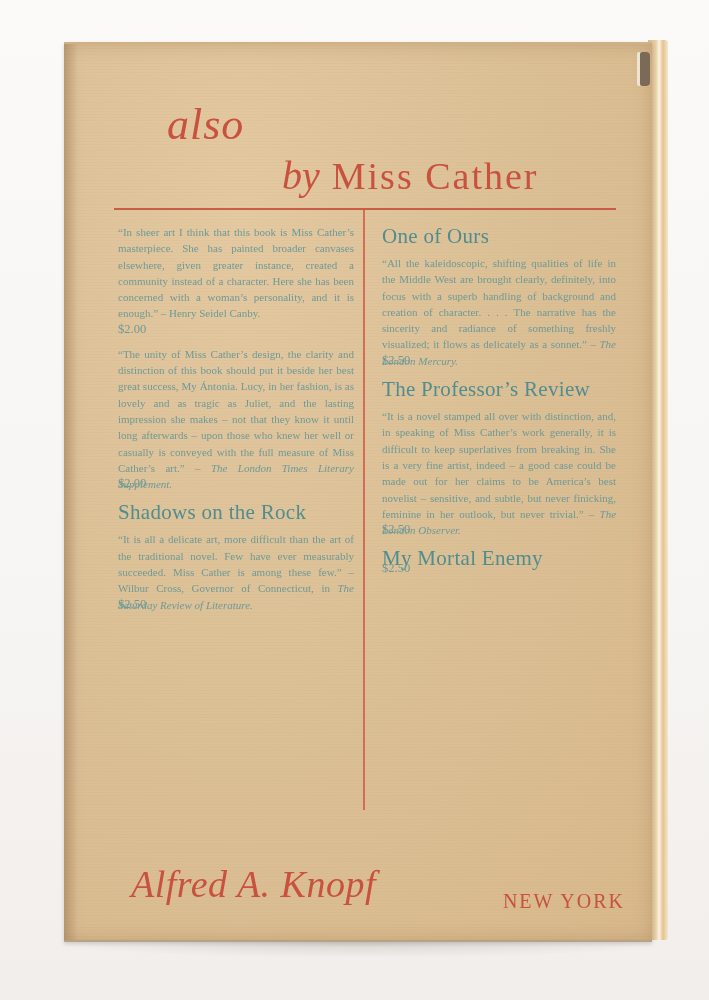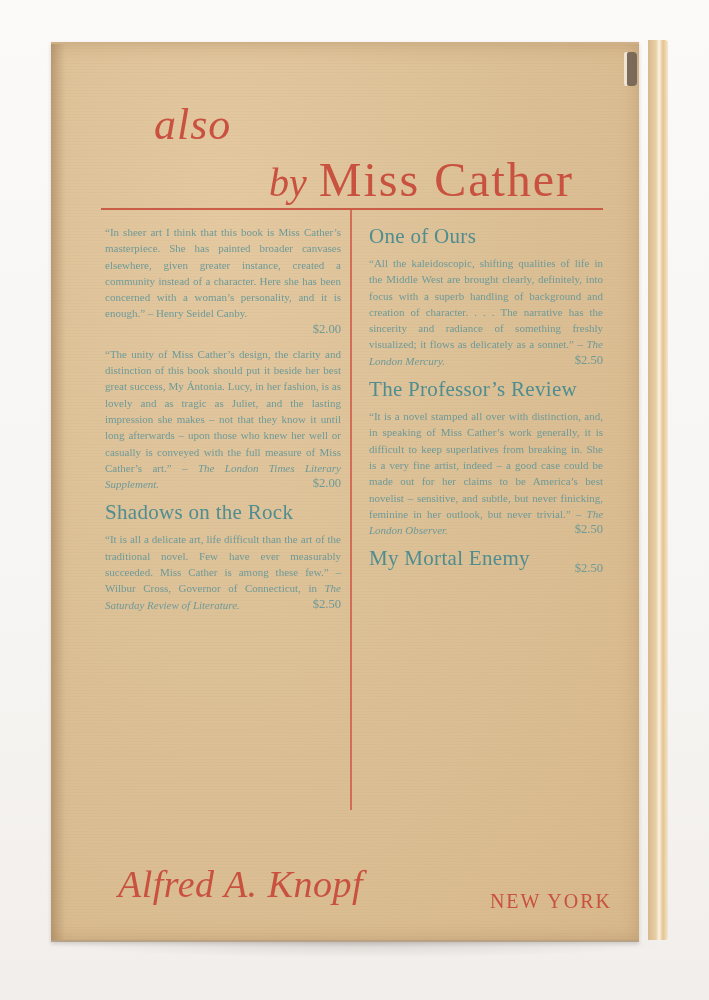--- a/index.html
+++ b/index.html
@@ -26,21 +26,21 @@
       position: absolute;
       left: 648px;
       top: 40px;
       width: 20px;
       height: 900px;
       background: linear-gradient(90deg, #d9b98e 0%, #e8cfa6 40%, #fbf3e4 55%, #e4c48f 75%, #f3e6cf 100%);
       border-radius: 0 3px 3px 0;
     }
     .jacket {
       position: absolute;
-      left: 51px;
+      left: 64px;
       top: 42px;
       width: 588px;
       height: 896px;
       background:
         repeating-linear-gradient(0deg, rgba(160,130,90,0.05) 0px, rgba(160,130,90,0.05) 1px, rgba(255,255,255,0) 1px, rgba(255,255,255,0) 3px),
         radial-gradient(ellipse at 30% 20%, #e4c9a1 0%, #dcc096 45%, #d8b98c 100%);
       box-shadow: inset 0 0 18px rgba(150,110,70,0.35), 0 2px 4px rgba(0,0,0,0.15);
       border-top: 2px solid #cfb187;
       border-bottom: 2px solid #b9a184;
     }
@@ -84,21 +84,21 @@
       color: #c8513f;
       white-space: nowrap;
     }
     .by-line .by {
       font-style: italic;
       font-size: 40px;
       margin-right: 12px;
       margin-left: 36px;
     }
     .by-line .author {
-      font-size: 48px;
+      font-size: 38px;
       letter-spacing: 2px;
     }
     .rule-h {
       position: absolute;
       left: 50px;
       top: 164px;
       width: 502px;
       height: 2px;
       background: #c8513f;
       opacity: 0.9;
@@ -135,21 +135,20 @@
       font-size: 11px;
       line-height: 16.3px;
       color: #6e9a98;
       text-align: justify;
       hyphens: manual;
     }
     .book-review .source {
       font-style: italic;
     }
     .book-price {
-      text-align: right;
       font-size: 12.6px;
       color: #6e9a98;
       margin-top: -16px;
     }
 
     .footer {
       position: absolute;
       left: 58px;
       top: 818px;
       width: 496px;
@@ -201,21 +200,21 @@
       <div class="book-review">
         <span>“The unity of Miss Cather’s design, the clarity and distinction of this book should put it beside her best great success, My Ántonia. Lucy, in her fashion, is as lovely and as tragic as Juliet, and the lasting impression she makes – not that they know it until long afterwards – upon those who knew her well or casually is conveyed with the full measure of Miss Cather’s art.” –</span>
         <span class="source">The London Times Literary Supplement.</span>
       </div>
       <div class="book-price">$2.00</div>
     </div>
 
     <div class="book">
       <div class="book-title">Shadows on the Rock</div>
       <div class="book-review">
-        <span>“It is all a delicate art, life difficult than the art of the traditional novel. Few have ever measurably succeeded. Miss Cather is among these few.” – Wilbur Cross, Governor of Connecticut, in</span>
+        <span>“It is all a delicate art, more difficult than the art of the traditional novel. Few have ever measurably succeeded. Miss Cather is among these few.” – Wilbur Cross, Governor of Connecticut, in</span>
         <span class="source">The Saturday Review of Literature.</span>
       </div>
       <div class="book-price">$2.50</div>
     </div>
   </div>
 
   <div class="col right">
     <div class="book">
       <div class="book-title">One of Ours</div>
       <div class="book-review">

